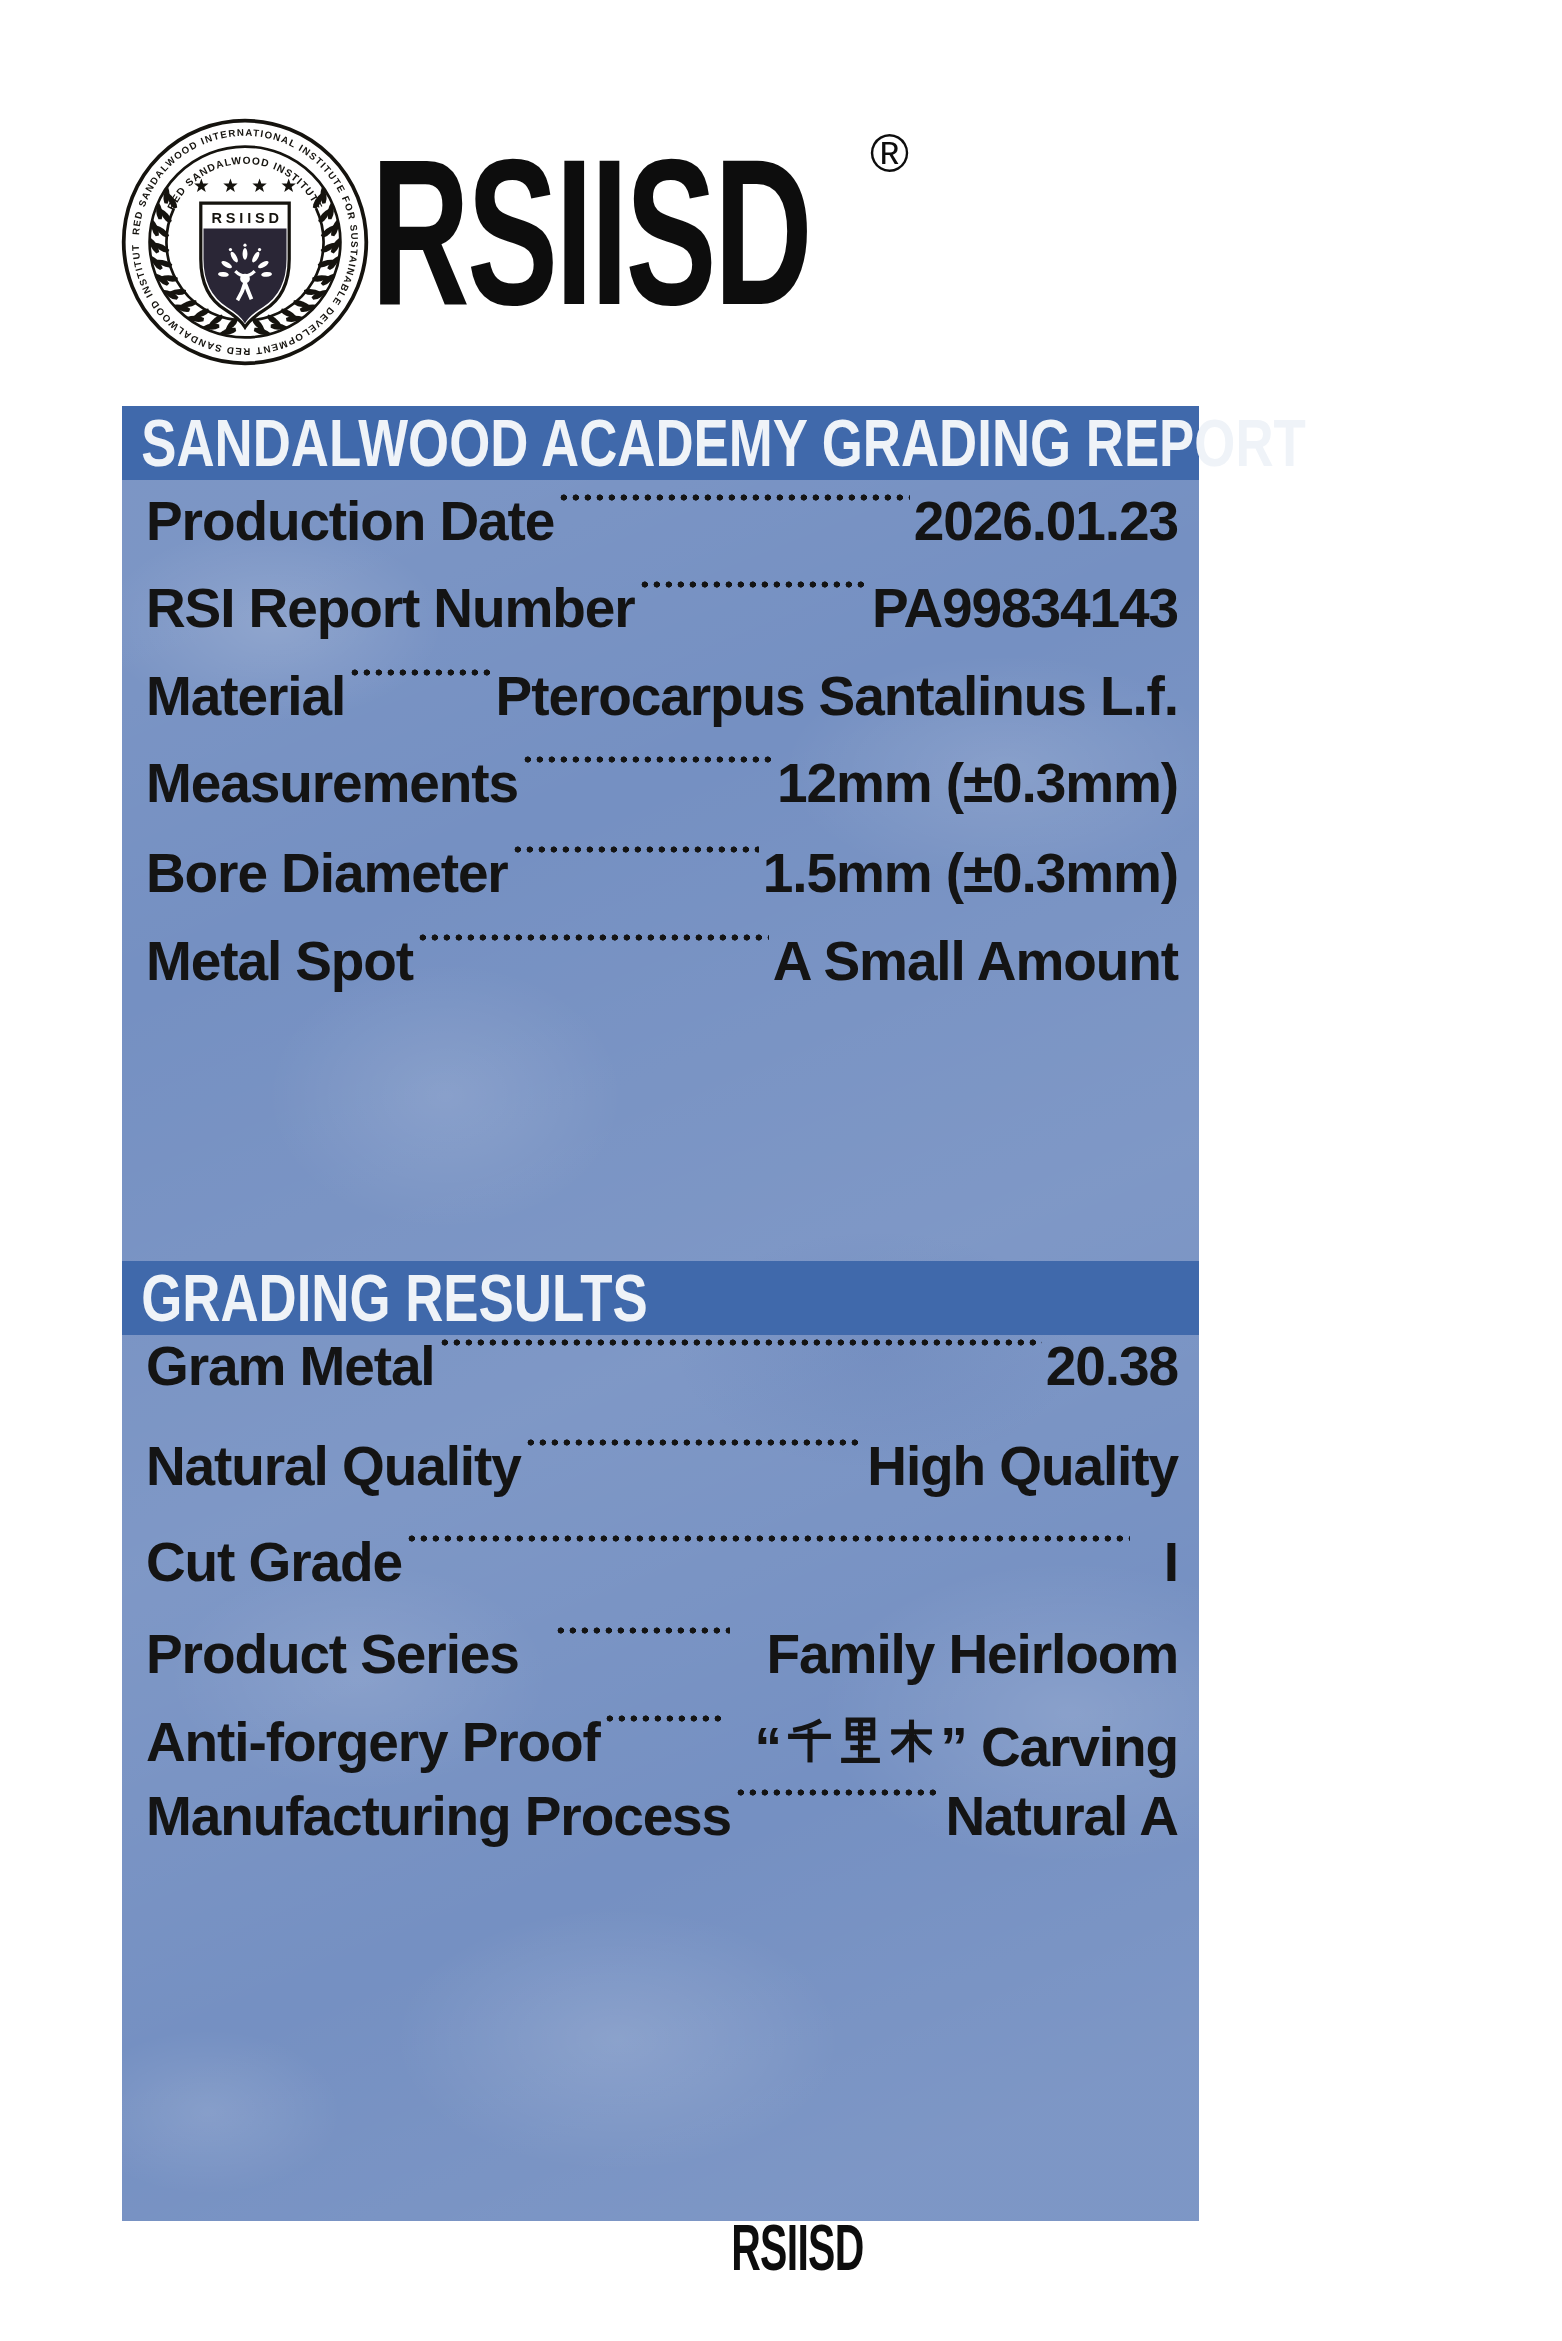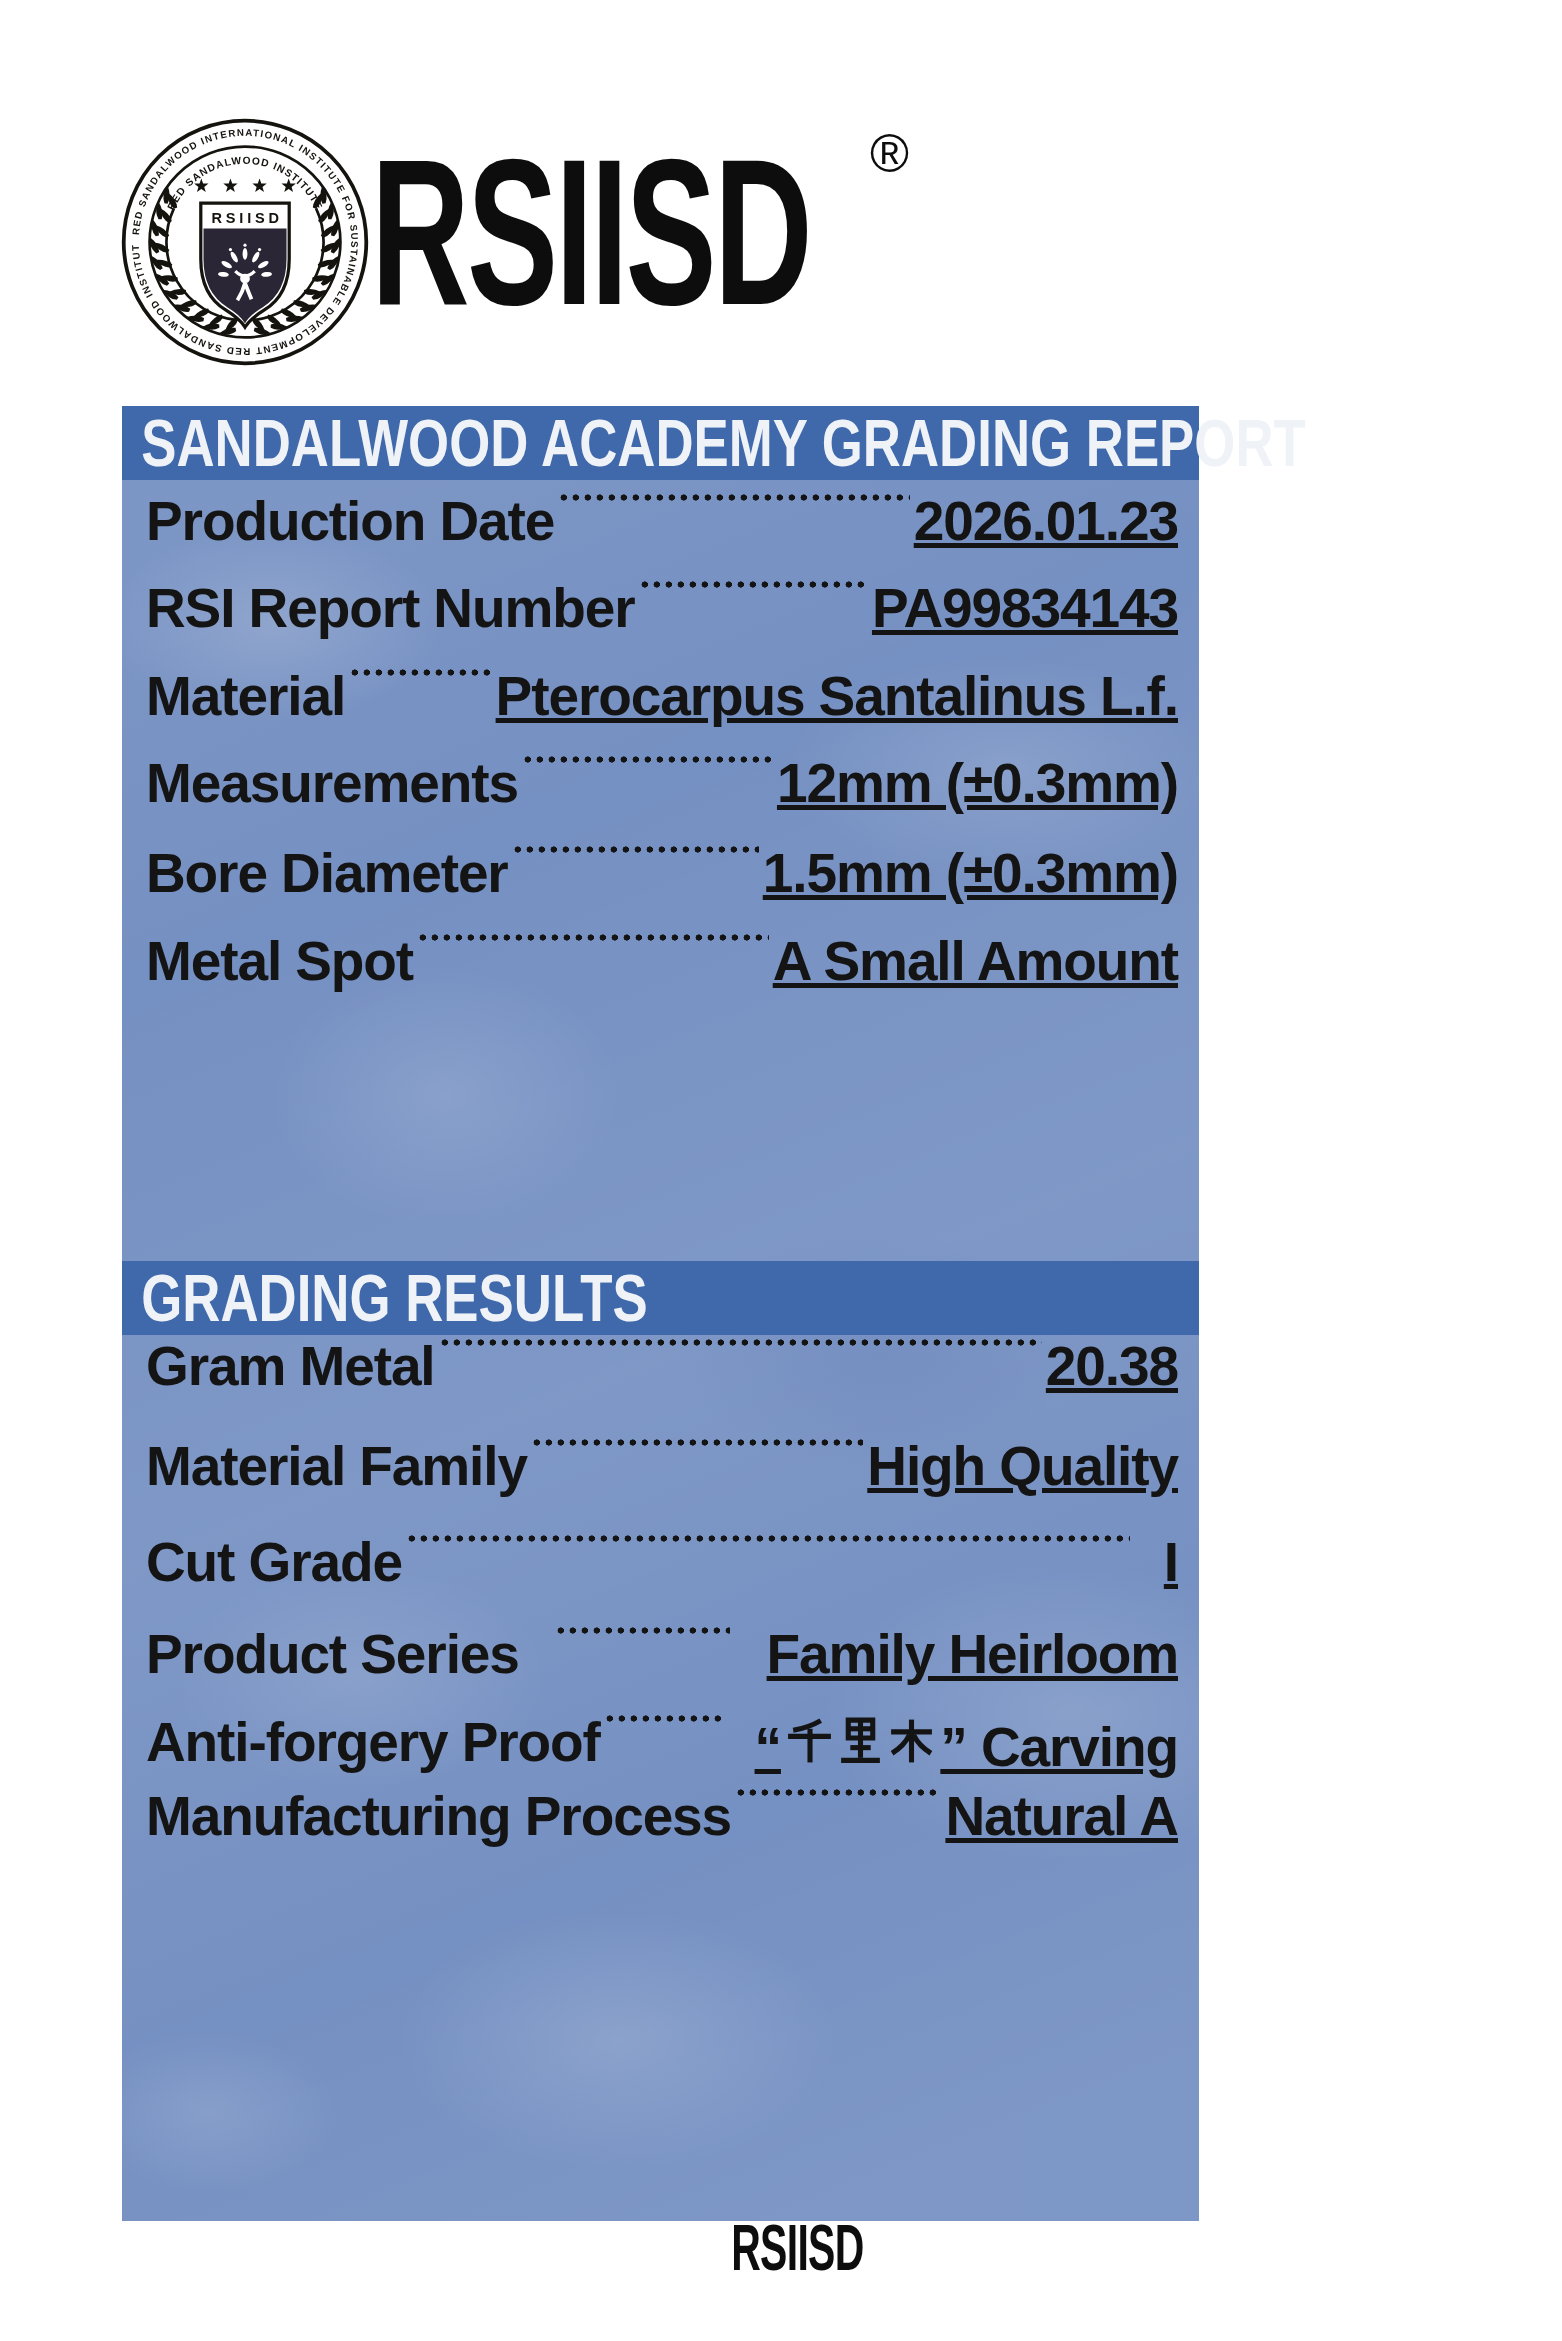--- a/index.html
+++ b/index.html
@@ -48,21 +48,21 @@
   .row{
     position:absolute;left:24px;right:21px;display:flex;align-items:flex-start;
     font-weight:bold;font-size:55px;line-height:1;letter-spacing:-1.1px;white-space:nowrap;color:var(--c-ink);
   }
   .leader{
     flex:1 1 auto;height:7.4px;margin:0 4.2px;align-self:baseline;
     background-image:radial-gradient(circle at 5.8px 3.7px, var(--c-ink) 3px, rgba(0,0,0,0) 3.5px);
     background-size:12px 7.4px;background-repeat:repeat-x;background-position:left bottom;
   }
   .gapv .leader{margin-right:34px;}
-  .val{text-align:right;text-decoration:underline;}
+  .val{text-align:right;}
   .cjkval{display:inline-flex;align-items:baseline;}
   .cjk-svg{width:153px;height:51px;vertical-align:-5.3px;margin:0 3.2px;}
   .cjk-svg path{stroke:var(--c-ink);stroke-width:10;fill:none;}
   
   .footer{position:absolute;left:122px;top:2216px;width:1350px;display:flex;justify-content:center;}
   .footer-brand{
     font-weight:bold;font-size:64px;line-height:1;letter-spacing:-1.1px;color:#0D0D0D;
     transform:scaleX(0.64);transform-origin:center top;white-space:nowrap;
   }
   
@@ -197,21 +197,21 @@
     <div class="bar" style="top:855px;">
       <span class="bar-title">GRADING RESULTS</span>
     </div>
 
     <div class="row" style="top:933px;">
       <span class="lbl">Gram Metal</span>
       <span class="leader"></span>
       <span class="val">20.38</span>
     </div>
     <div class="row" style="top:1033px;">
-      <span class="lbl">Material Family</span>
+      <span class="lbl">Natural Quality</span>
       <span class="leader"></span>
       <span class="val">High Quality</span>
     </div>
     <div class="row gapv" style="top:1129px;">
       <span class="lbl">Cut Grade</span>
       <span class="leader"></span>
       <span class="val">I</span>
     </div>
     <div class="row" style="top:1221px;gap:32px;">
       <span class="lbl">Product Series</span>

